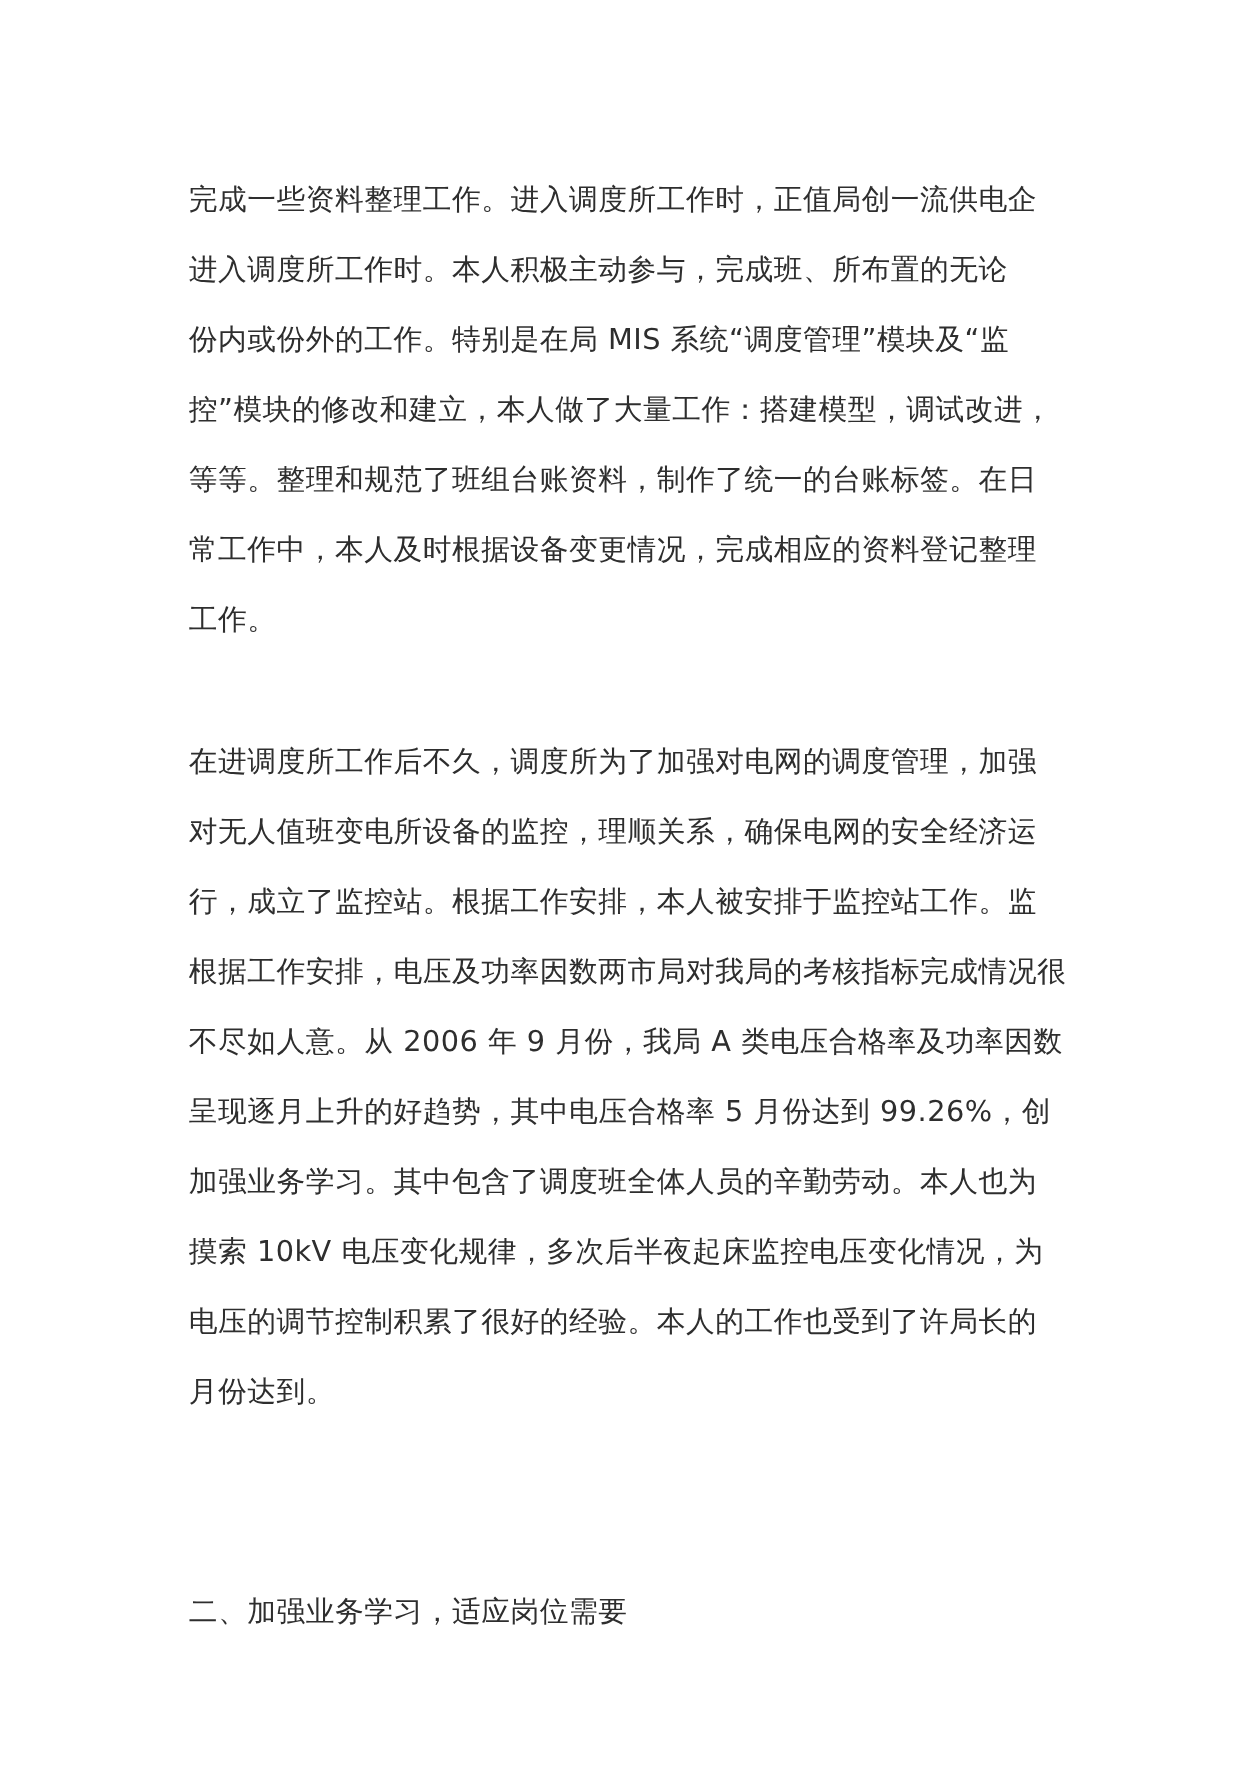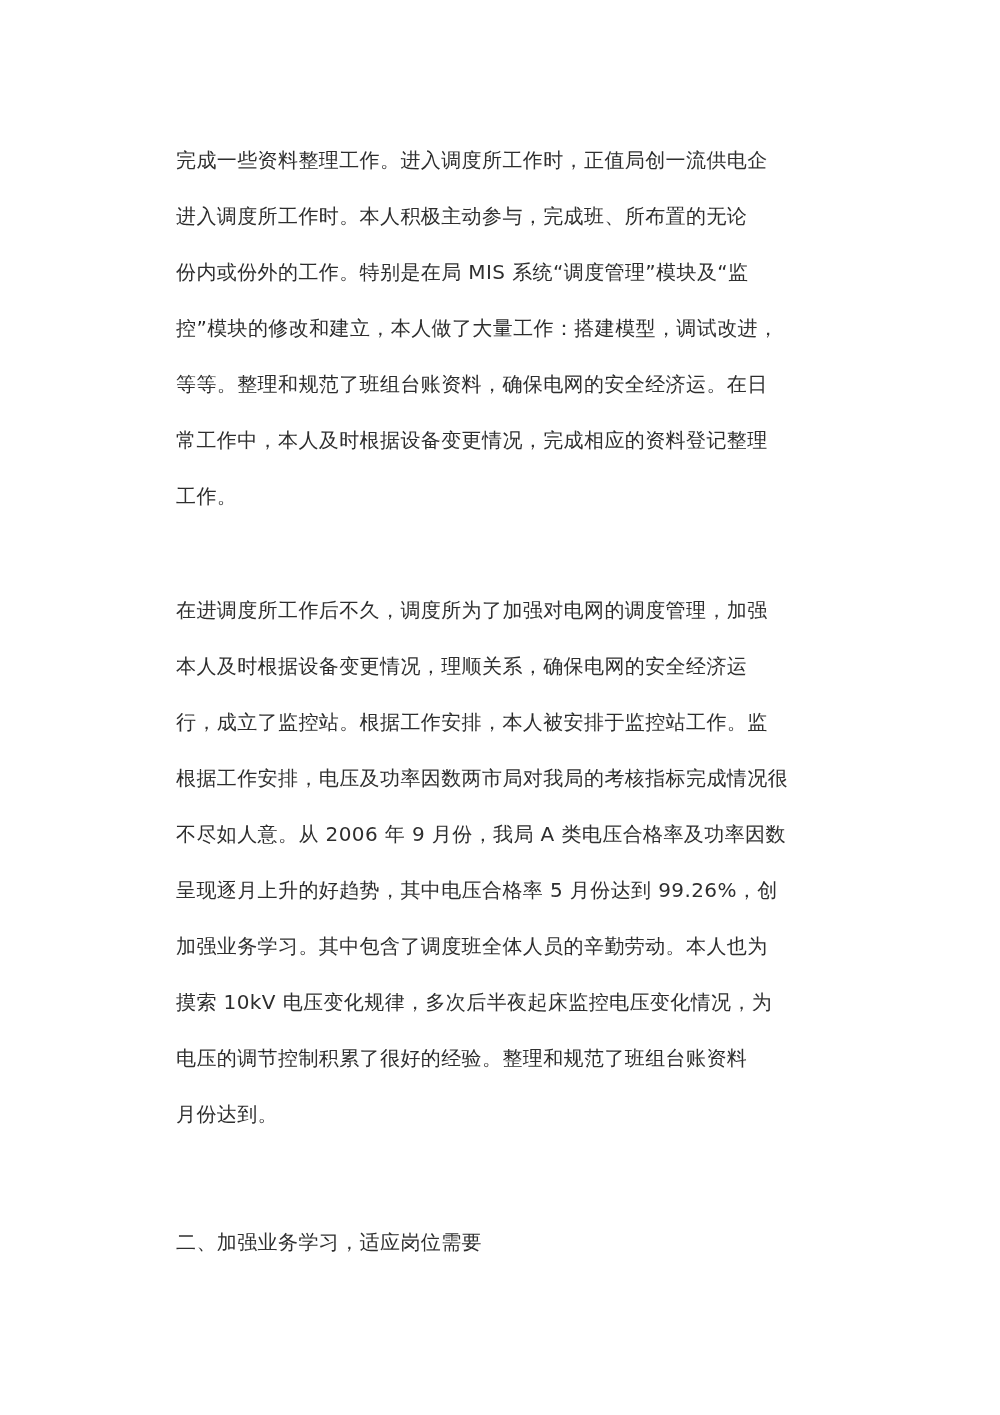--- a/index.html
+++ b/index.html
@@ -18,49 +18,48 @@
     .page {
       position: absolute;
       left: 151px;
       top: 0;
       width: 700px;
     }
     .line {
       position: absolute;
       left: 0;
       white-space: nowrap;
-      font-size: 20px;
+      font-size: 23px;
       line-height: 30px;
       height: 30px;
       letter-spacing: 0.4px;
-      margin-left: 25px;
     }
   </style>
 </head>
 <body>
 
 <div class="page">
 
   <div>
     <div class="line" style="top:145px">完成一些资料整理工作。进入调度所工作时，正值局创一流供电企</div>
     <div class="line" style="top:201px">进入调度所工作时。本人积极主动参与，完成班、所布置的无论</div>
     <div class="line" style="top:257px">份内或份外的工作。特别是在局 MIS 系统“调度管理”模块及“监</div>
     <div class="line" style="top:313px">控”模块的修改和建立，本人做了大量工作：搭建模型，调试改进，</div>
-    <div class="line" style="top:369px">等等。整理和规范了班组台账资料，确保电网的安全经济运。在日</div>
+    <div class="line" style="top:369px">等等。整理和规范了班组台账资料，制作了统一的台账标签。在日</div>
     <div class="line" style="top:425px">常工作中，本人及时根据设备变更情况，完成相应的资料登记整理</div>
     <div class="line" style="top:481px">工作。</div>
   </div>
 
   <div>
     <div class="line" style="top:595px">在进调度所工作后不久，调度所为了加强对电网的调度管理，加强</div>
-    <div class="line" style="top:651px">本人及时根据设备变更情况，理顺关系，确保电网的安全经济运</div>
+    <div class="line" style="top:651px">对无人值班变电所设备的监控，理顺关系，确保电网的安全经济运</div>
     <div class="line" style="top:707px">行，成立了监控站。根据工作安排，本人被安排于监控站工作。监</div>
     <div class="line" style="top:763px">根据工作安排，电压及功率因数两市局对我局的考核指标完成情况很</div>
     <div class="line" style="top:819px">不尽如人意。从 2006 年 9 月份，我局 A 类电压合格率及功率因数</div>
     <div class="line" style="top:875px">呈现逐月上升的好趋势，其中电压合格率 5 月份达到 99.26%，创</div>
     <div class="line" style="top:931px">加强业务学习。其中包含了调度班全体人员的辛勤劳动。本人也为</div>
     <div class="line" style="top:987px">摸索 10kV 电压变化规律，多次后半夜起床监控电压变化情况，为</div>
-    <div class="line" style="top:1043px">电压的调节控制积累了很好的经验。整理和规范了班组台账资料</div>
+    <div class="line" style="top:1043px">电压的调节控制积累了很好的经验。本人的工作也受到了许局长的</div>
     <div class="line" style="top:1099px">月份达到。</div>
   </div>
 
-  <div class="line" style="top:1227px">二、加强业务学习，适应岗位需要</div>
+  <div class="line" style="top:1275px">二、加强业务学习，适应岗位需要</div>
 </div>
 
 </body></html>

